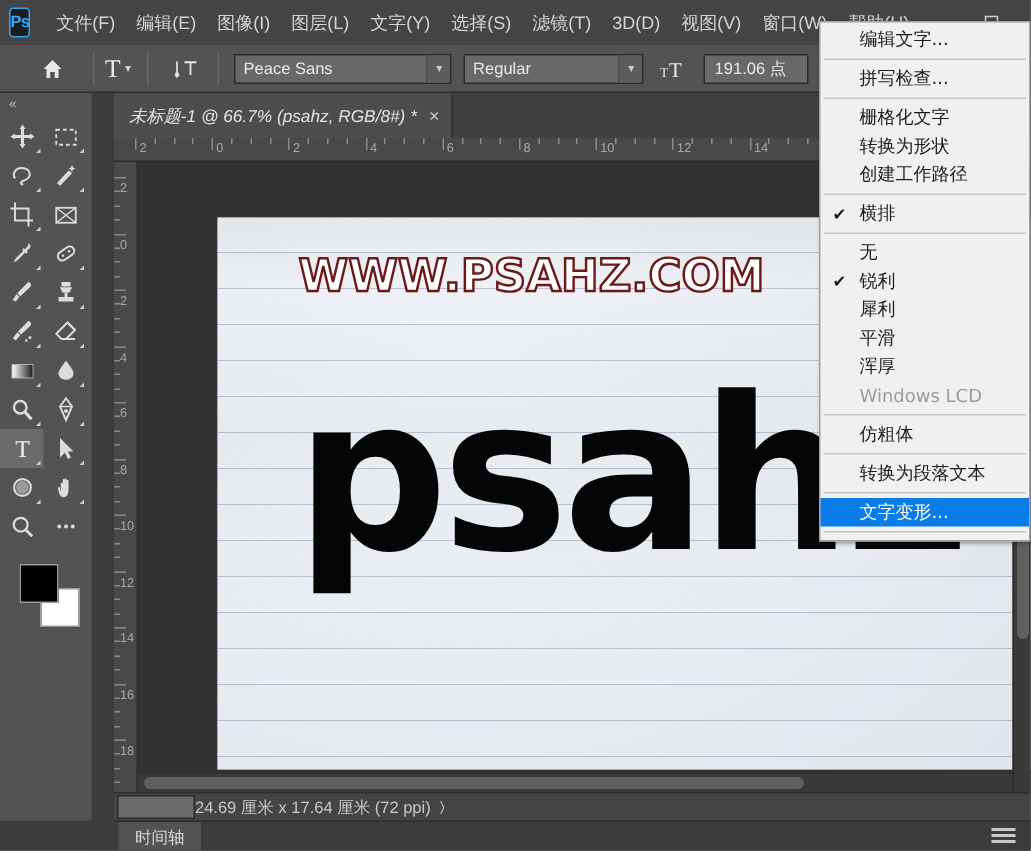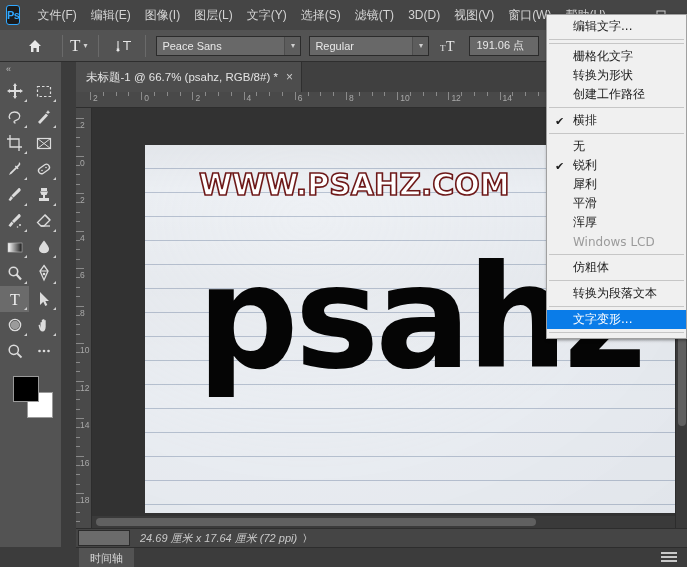--- a/index.html
+++ b/index.html
@@ -67,20 +67,21 @@
     font-size: 8px; color: #cfcfcf; background: #5d5d5d;
   }
   .font-family-field { width: 145px; margin-left: 6px; }
   .font-style-field { width: 120px; margin-left: 8px; }
   .font-size-field { width: 70px; margin-left: 4px; padding-left: 6px; }
 
   
   .tabbar {
     position: absolute; left: 76px; top: 62px; width: 510px; height: 30px;
     background: #404040;
+    font-style: italic;
   }
   .doc-tab {
     position: absolute; left: 0; top: 0; height: 30px;
     background: #4d4d4d; border-right: 1px solid #2f2f2f;
     display: flex; align-items: center; padding: 0 8px 0 10px;
     color: #e3e3e3; font-size: 11.5px;
   }
   .doc-tab .tab-close { margin-left: 8px; font-size: 12px; color: #c9c9c9; }
 
   
@@ -204,21 +205,21 @@
   
   .statusbar {
     position: absolute; left: 76px; top: 528px; width: 611px; height: 19px;
     background: #454545; border-top: 1px solid #2d2d2d;
     display: flex; align-items: center;
   }
   .status-zoomfield {
     width: 52px; height: 16px; background: #6b6b6b; border: 1px solid #2b2b2b;
     margin-left: 2px;
   }
-  .status-text { color: #c9c9c9; font-size: 11px; margin-left: 10px; white-space: nowrap; font-style: italic; }
+  .status-text { color: #c9c9c9; font-size: 11px; white-space: nowrap; }
   .status-arrow { color: #c9c9c9; font-size: 10px; margin-left: 6px; }
 
   
   .timeline-panel {
     position: absolute; left: 76px; top: 547px; width: 611px; height: 20px;
     background: #3c3c3c; border-top: 1px solid #2d2d2d;
   }
   .tl-tab {
     position: absolute; left: 3px; top: 0; height: 20px;
     background: #535353;
@@ -699,20 +700,23 @@
       <span>时间轴</span>
     </div>
     <div class="tl-grip"></div>
   </div>
 
   <div class="dropdown" id="type-menu" style="background: rgb(240, 240, 240);">
       <div class="dd-item">
         <span>编辑文字...</span>
       </div>
       <div class="dd-sep"></div>
+      <div class="dd-item">
+        <span>拼写检查...</span>
+      </div>
       <div class="dd-sep"></div>
       <div class="dd-item">
         <span>栅格化文字</span>
       </div>
       <div class="dd-item">
         <span>转换为形状</span>
       </div>
       <div class="dd-item">
         <span>创建工作路径</span>
       </div>

